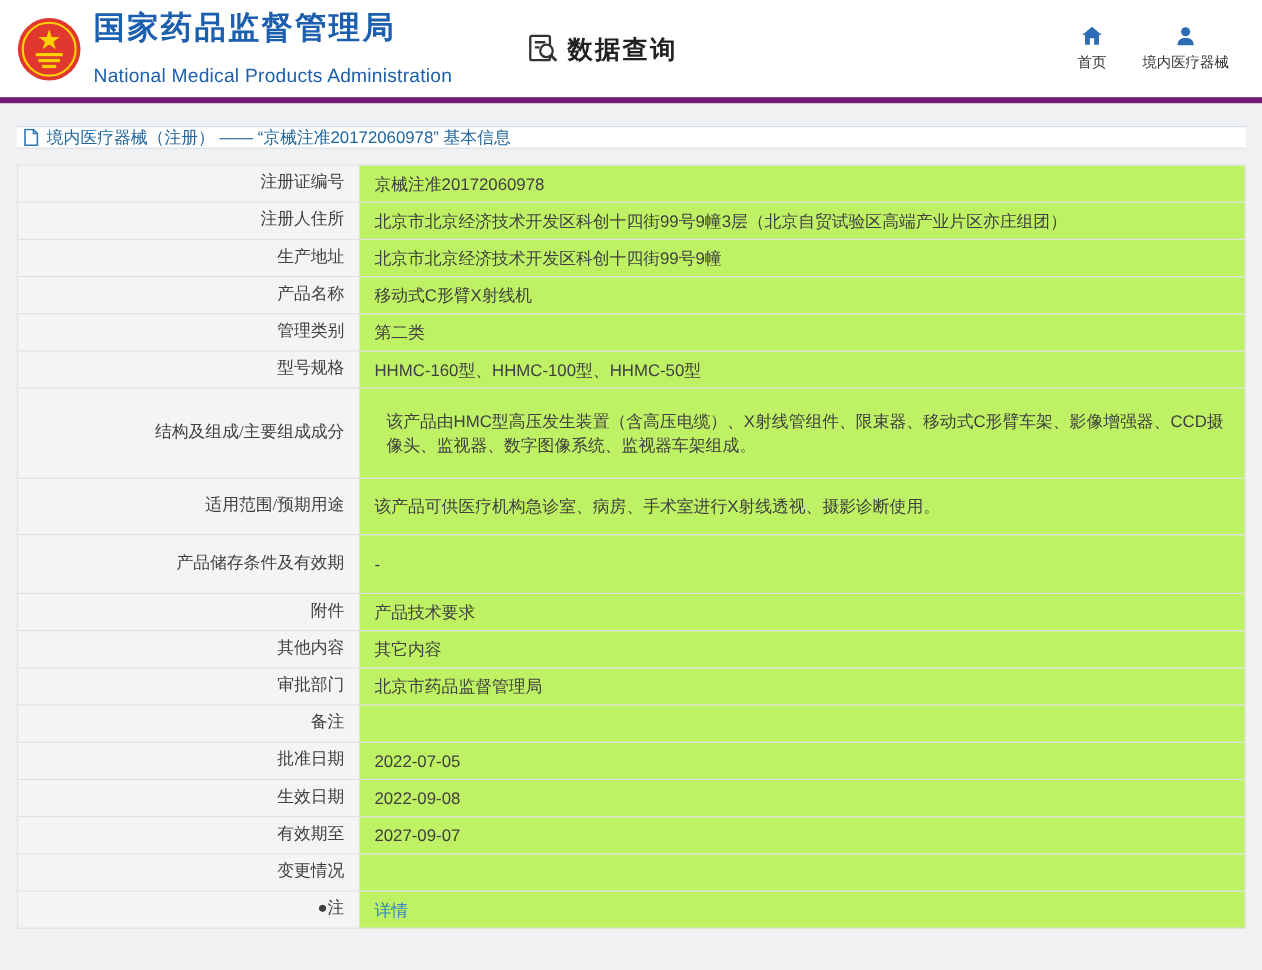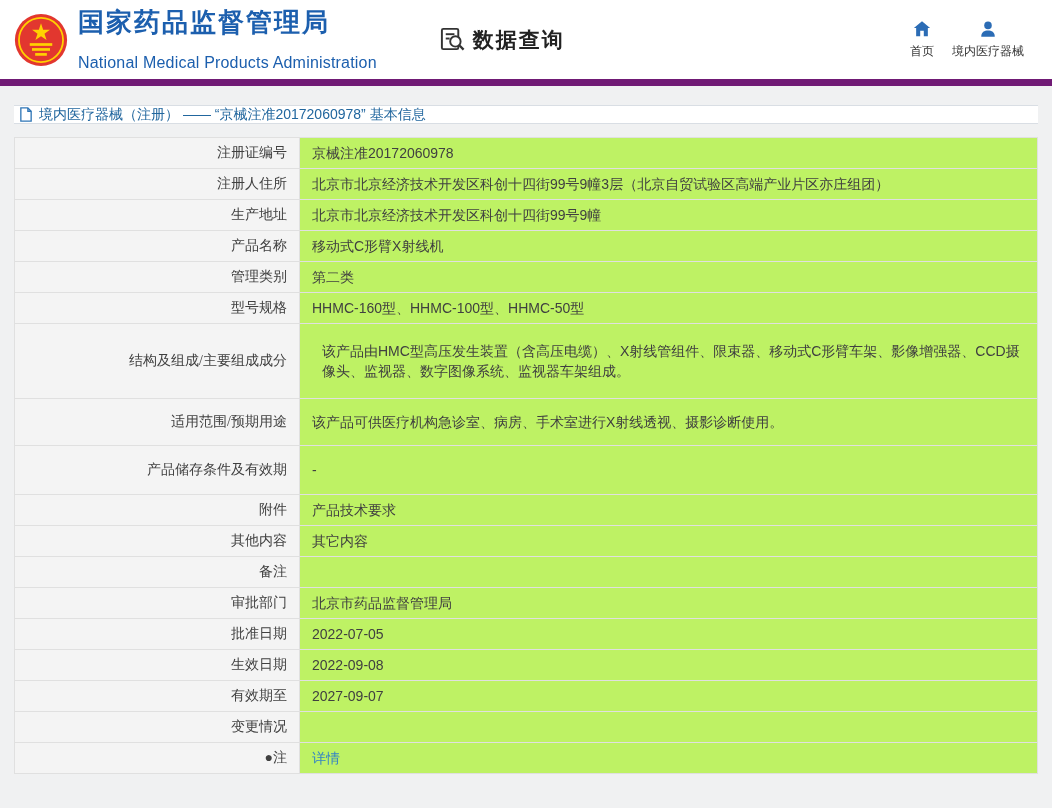--- a/index.html
+++ b/index.html
@@ -8,37 +8,37 @@
     background: #f0f1f2;
     font-family: "Liberation Sans", "DejaVu Sans", sans-serif;
   }
   
   .header {
     background: #ffffff;
     height: 86px;
     display: flex;
     align-items: center;
     padding: 0 14px;
-    border-bottom: 7px solid #701a75;
+    border-bottom: 5px solid #701a75;
   }
   .logo-group { display: flex; align-items: center; gap: 10px; }
   .emblem { width: 54px; height: 54px; flex: 0 0 auto; }
   .agency-text { display: flex; flex-direction: column; }
   .agency-cn {
     font-size: 26px; font-weight: bold; color: #1c5fae;
     letter-spacing: 2px; line-height: 1.2;
   }
   .agency-en { font-size: 16px; color: #1c5fae; margin-top: 16px; letter-spacing: 0.2px; }
   .section-title {
     display: flex; align-items: center; gap: 7px;
     margin-left: 62px;
     font-size: 21px; font-weight: 600; color: #222; letter-spacing: 2px;
   }
   .section-title svg { width: 27px; height: 27px; }
-  .top-nav { margin-left: auto; display: flex; gap: 18px; padding-right: 14px; }
+  .top-nav { margin-left: auto; display: flex; gap: 30px; padding-right: 14px; }
   .nav-item {
     display: flex; flex-direction: column; align-items: center; gap: 5px;
     font-size: 12px; color: #333; cursor: pointer;
   }
   .nav-item svg { width: 18px; height: 18px; }
   
   .content { padding: 19px 14px 0 14px; }
   .breadcrumb-bar {
     background: #ffffff;
     border-top: 1px solid #d9dee4;
@@ -172,28 +172,28 @@
           </tr>
           <tr>
             <td class="label">附件</td>
             <td class="value">产品技术要求</td>
           </tr>
           <tr>
             <td class="label">其他内容</td>
             <td class="value">其它内容</td>
           </tr>
           <tr>
+            <td class="label">审批部门</td>
+            <td class="value">北京市药品监督管理局</td>
+          </tr>
+          <tr>
             <td class="label">备注</td>
             <td class="value"></td>
           </tr>
           <tr>
-            <td class="label">审批部门</td>
-            <td class="value">北京市药品监督管理局</td>
-          </tr>
-          <tr>
             <td class="label">批准日期</td>
             <td class="value">2022-07-05</td>
           </tr>
           <tr>
             <td class="label">生效日期</td>
             <td class="value">2022-09-08</td>
           </tr>
           <tr>
             <td class="label">有效期至</td>
             <td class="value">2027-09-07</td>

